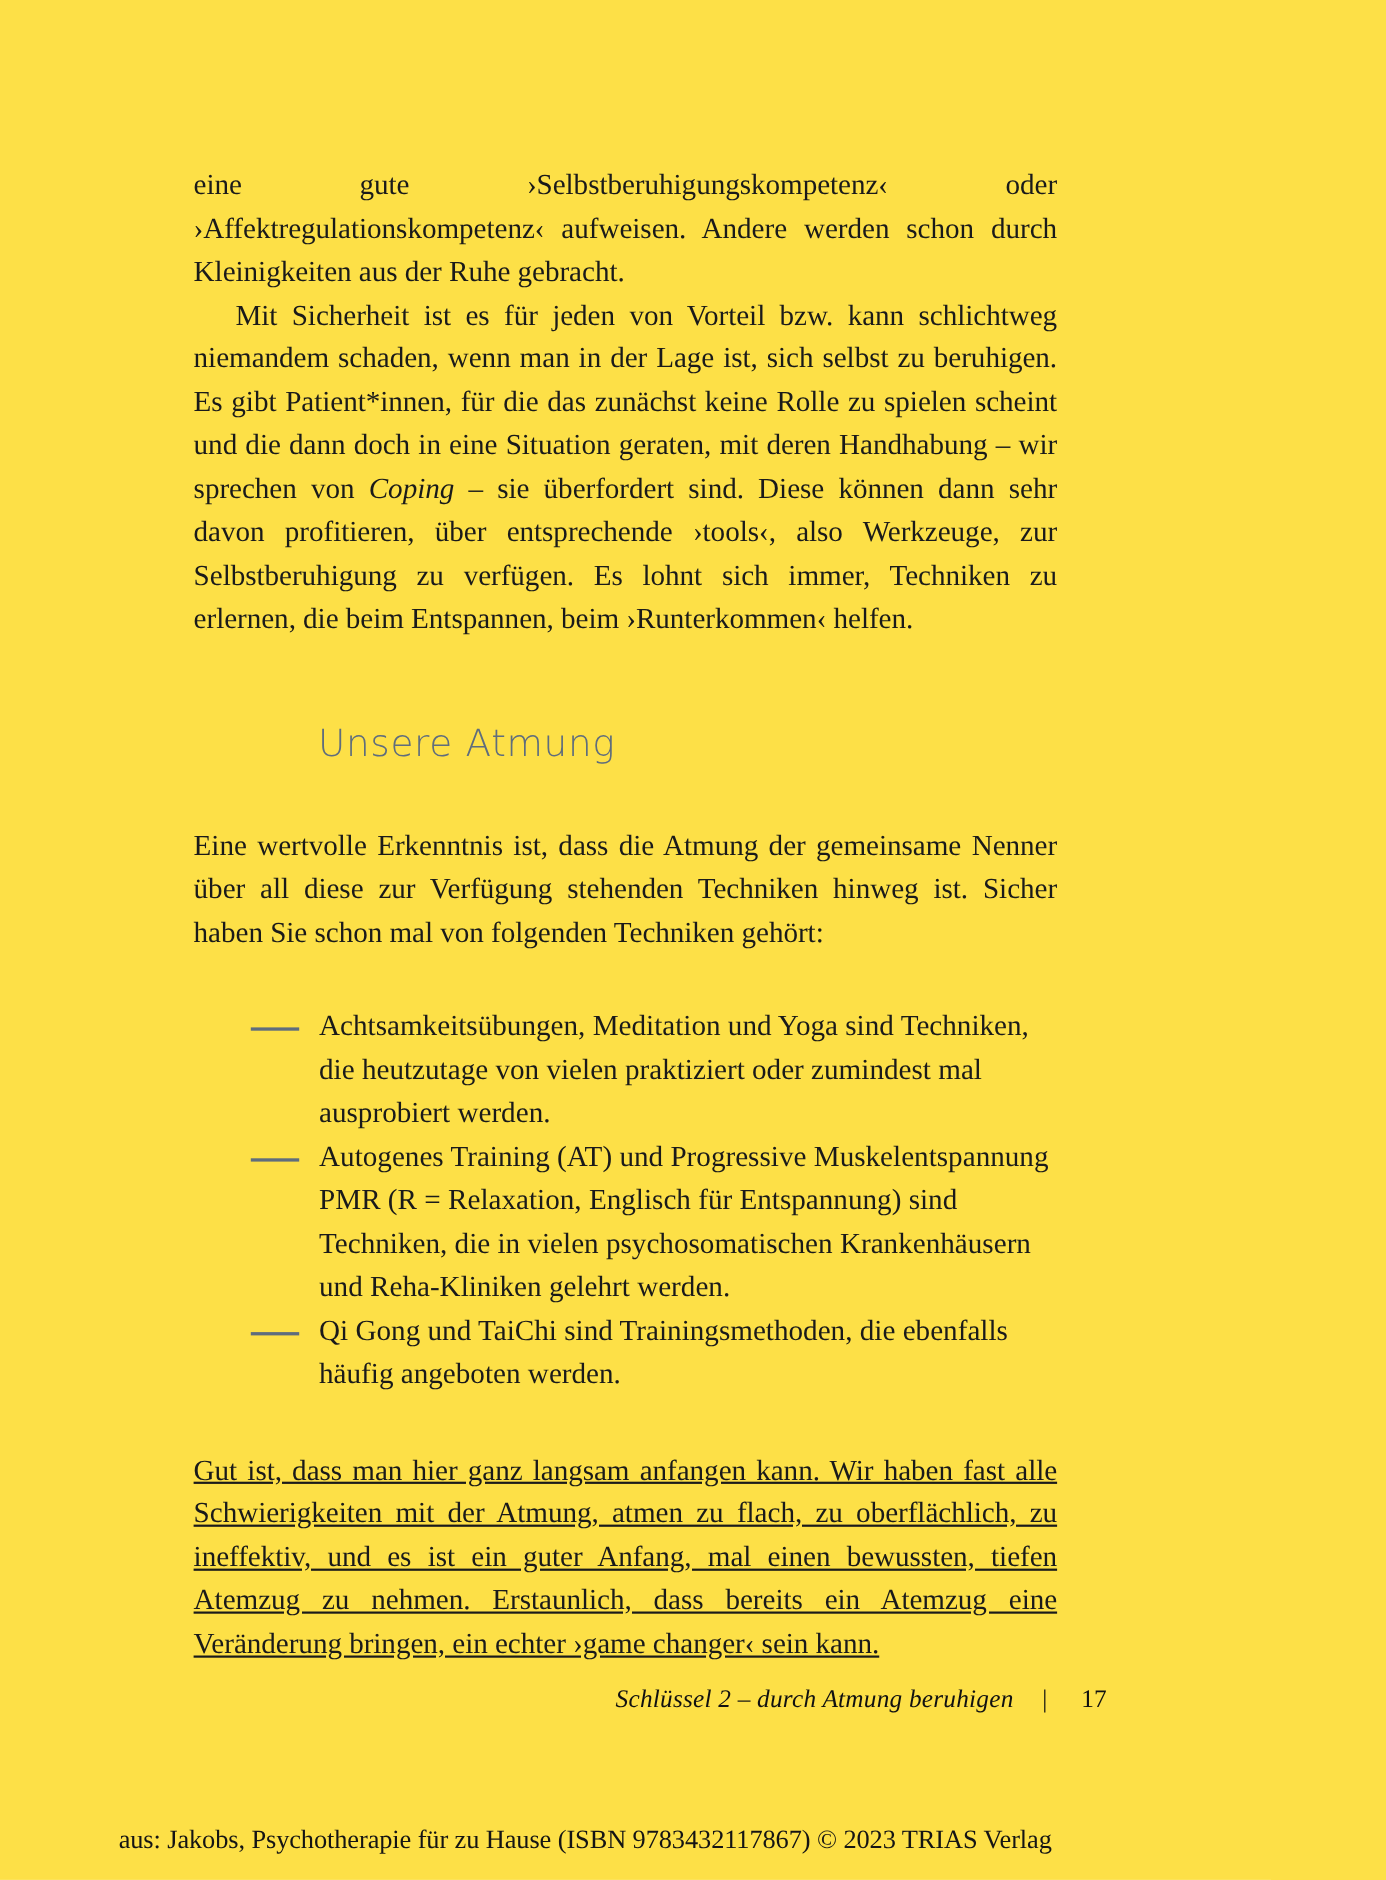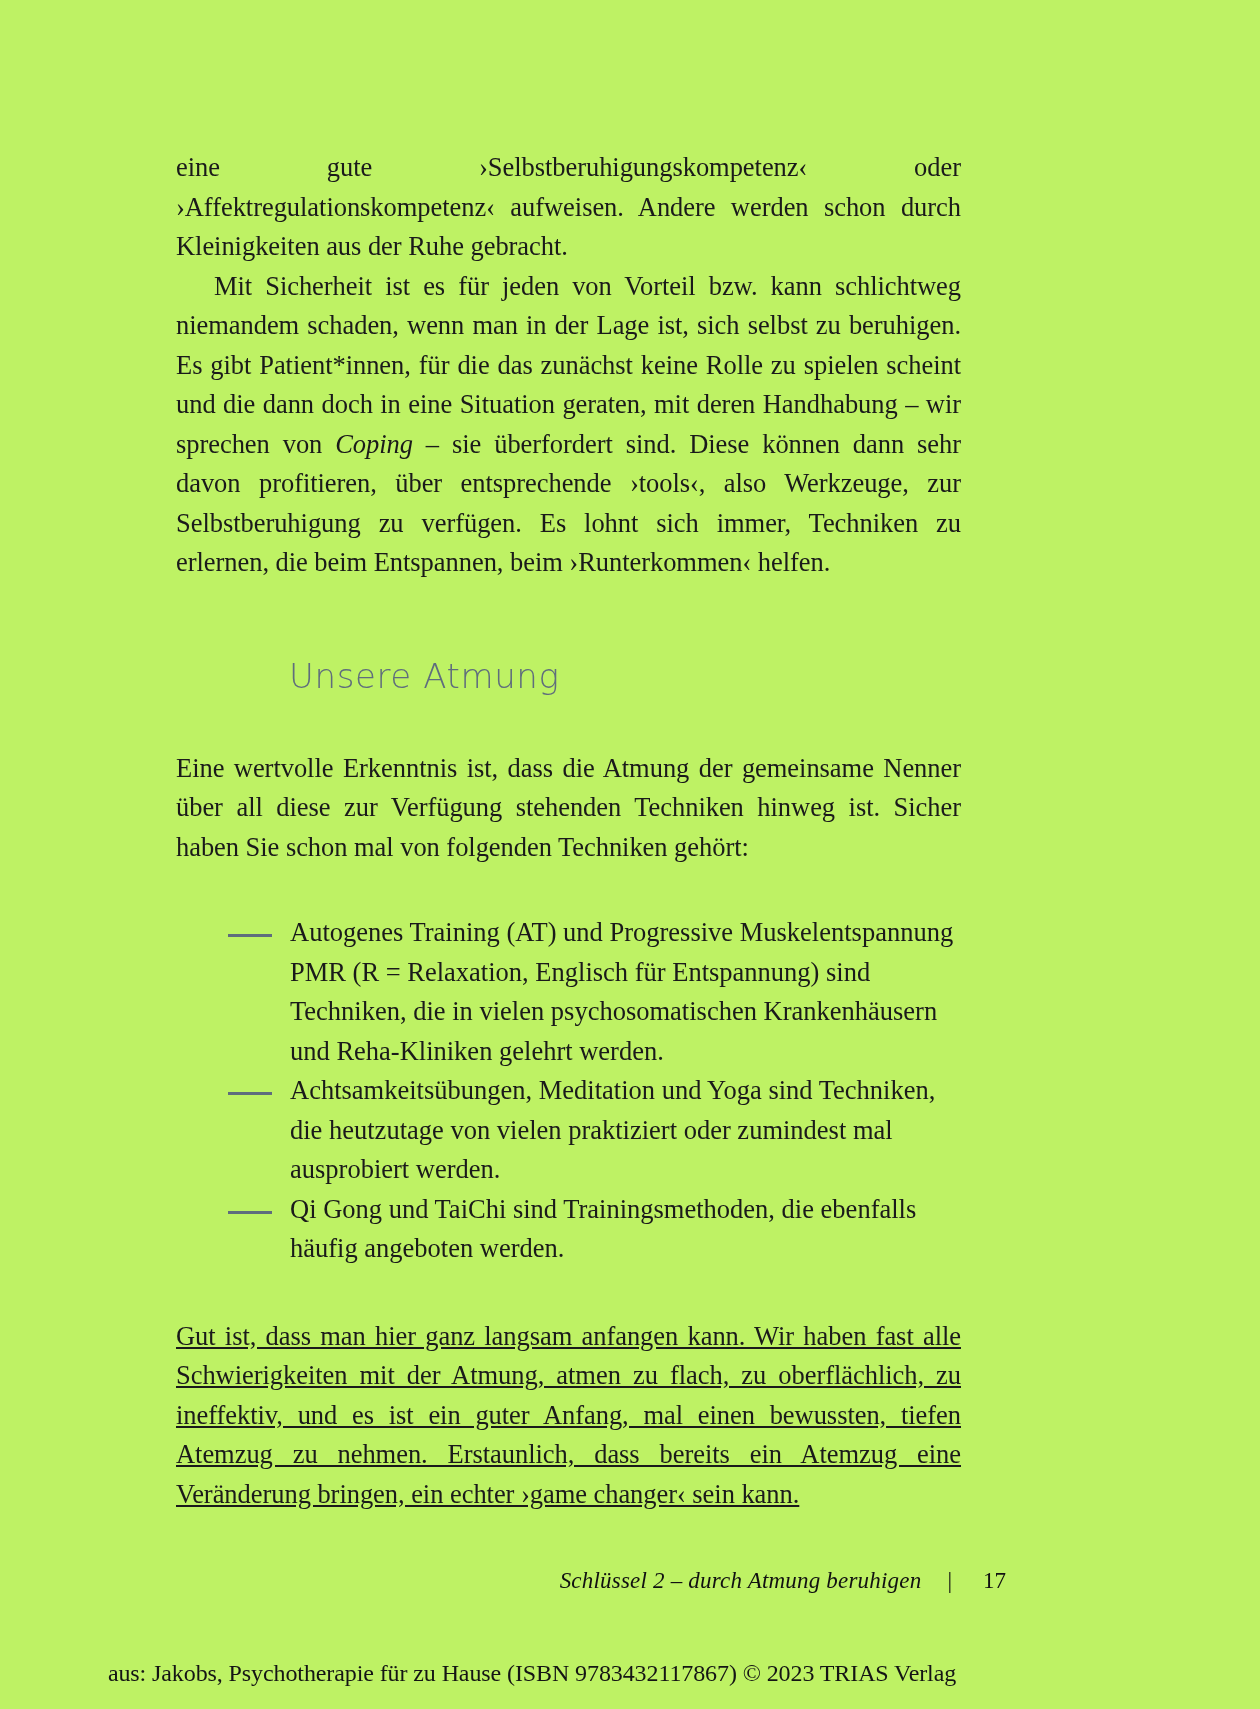--- a/index.html
+++ b/index.html
@@ -4,21 +4,21 @@
 <style>
   html, body {
     margin: 0;
     padding: 0;
     background: #ffffff;
   }
   .page {
     position: relative;
     width: 1260px;
     height: 1709px;
-    background: #bef264;
+    background: #fde047;
     overflow: hidden;
     font-family: "Liberation Serif", "DejaVu Serif", serif;
     color: #1a1a1a;
     box-sizing: border-box;
   }
 
   .content {
     position: absolute;
     left: 176px;
     top: 148px;
@@ -90,21 +90,21 @@
   .after-list {
     margin-top: 0;
     text-decoration: underline;
   }
 
   em.ital { font-style: italic; }
 
   .footer-line {
     position: absolute;
     left: 176px;
-    top: 1568px;
+    top: 1532px;
     width: 830px;
     display: flex;
     justify-content: flex-end;
     align-items: baseline;
     font-size: 23px;
     color: #111;
   }
   .footer-line .run-title {
     font-style: italic;
     letter-spacing: 0.2px;
@@ -143,22 +143,22 @@
     <p class="body-par indent"><span>Mit Sicherheit ist es für jeden von Vorteil bzw. kann schlichtweg niemandem schaden, wenn man in der Lage ist, sich selbst zu beruhigen. Es gibt Patient*innen, für die das zunächst keine Rolle zu spielen scheint und die dann doch in eine Situation geraten, mit deren Handhabung – wir sprechen von </span><em class="ital">Coping</em><span> – sie überfordert sind. Diese können dann sehr davon profitieren, über entsprechende ›tools‹, also Werkzeuge, zur Selbstberuhigung zu verfügen. Es lohnt sich immer, Techniken zu erlernen, die beim Entspannen, beim ›Runterkommen‹ helfen.</span></p>
 
     <div class="heading-block">
       <h2 class="section-heading">Unsere Atmung</h2>
     </div>
 
     <p class="body-par intro-block">Eine wertvolle Erkenntnis ist, dass die Atmung der gemeinsame Nenner über all diese zur Verfügung stehenden Techniken hinweg ist. Sicher haben Sie schon mal von folgenden Techniken gehört:</p>
 
     <div class="list-block">
       <ul class="tech-list">
+        <li><span class="dash"></span><span>Achtsamkeitsübungen, Meditation und Yoga sind Techniken, die heutzutage von vielen praktiziert oder zumindest mal ausprobiert werden.</span></li>
         <li><span class="dash"></span><span>Autogenes Training (AT) und Progressive Muskelentspannung PMR (R = Relaxation, Englisch für Entspannung) sind Techniken, die in vielen psychosomatischen Krankenhäusern und Reha-Kliniken gelehrt werden.</span></li>
-        <li><span class="dash"></span><span>Achtsamkeitsübungen, Meditation und Yoga sind Techniken, die heutzutage von vielen praktiziert oder zumindest mal ausprobiert werden.</span></li>
         <li><span class="dash"></span><span>Qi Gong und TaiChi sind Trainingsmethoden, die ebenfalls häufig angeboten werden.</span></li>
       </ul>
     </div>
 
     <p class="body-par after-list">Gut ist, dass man hier ganz langsam anfangen kann. Wir haben fast alle Schwierigkeiten mit der Atmung, atmen zu flach, zu oberflächlich, zu ineffektiv, und es ist ein guter Anfang, mal einen bewussten, tiefen Atemzug zu nehmen. Erstaunlich, dass bereits ein Atemzug eine Veränderung bringen, ein echter ›game changer‹ sein kann.</p>
 
   </div>
 
   <div class="footer-line">
     <span class="run-title">Schlüssel 2 – durch Atmung beruhigen</span>

